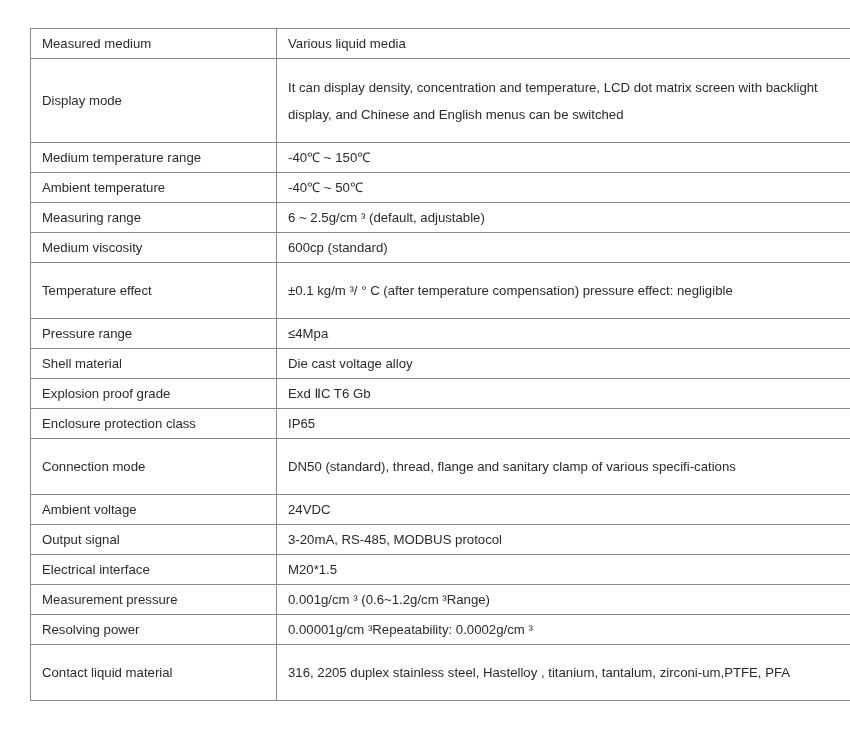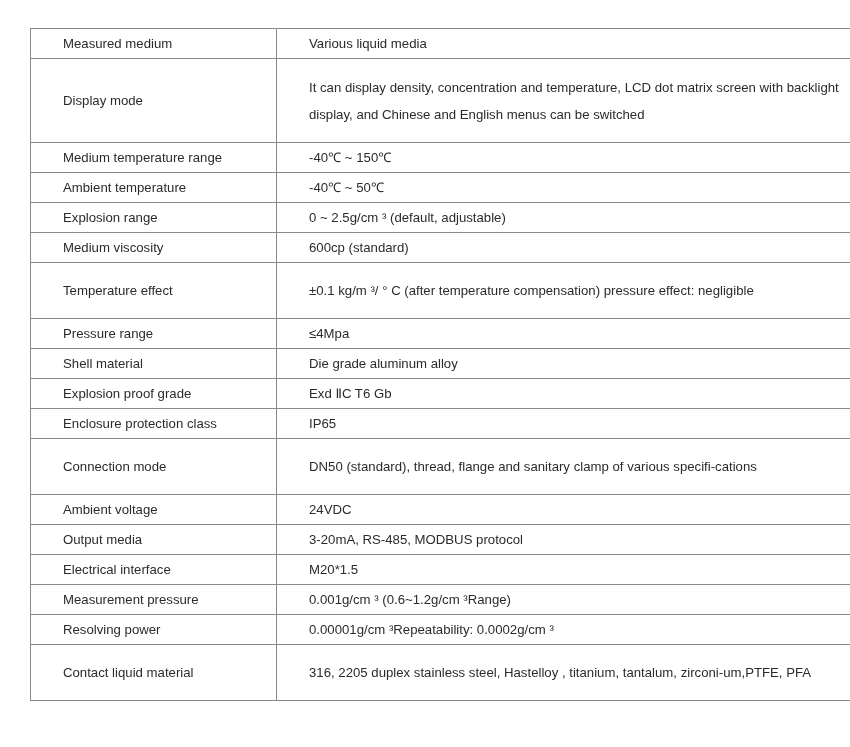--- a/index.html
+++ b/index.html
@@ -43,21 +43,20 @@
     padding-left: 11px;
     padding-right: 6px;
   }
   td.value-cell {
     width: 559px;
     padding-left: 11px;
     padding-right: 10px;
   }
   .cell-text {
     display: block;
-    margin-left: 21px;
   }
   
   tr.r1 td { height: 26px; }
   tr.r2 td { height: 53px; }
   tr.r3 td { height: 81px; }
 </style>
 </head>
 <body>
 
 <div class="page">
@@ -90,24 +89,24 @@
       <tr class="r1">
         <td class="label-cell">
             <span class="cell-text">Ambient temperature</span>
           </td>
         <td class="value-cell">
             <span class="cell-text">-40℃ ~ 50℃</span>
           </td>
       </tr>
       <tr class="r1">
         <td class="label-cell">
-            <span class="cell-text">Explosion range</span>
-          </td>
-        <td class="value-cell">
-            <span class="cell-text">0 ~ 2.5g/cm ³ (default, adjustable)</span>
+            <span class="cell-text">Measuring range</span>
+          </td>
+        <td class="value-cell">
+            <span class="cell-text">6 ~ 2.5g/cm ³ (default, adjustable)</span>
           </td>
       </tr>
       <tr class="r1">
         <td class="label-cell">
             <span class="cell-text">Medium viscosity</span>
           </td>
         <td class="value-cell">
             <span class="cell-text">600cp (standard)</span>
           </td>
       </tr>
@@ -125,21 +124,21 @@
           </td>
         <td class="value-cell">
             <span class="cell-text">≤4Mpa</span>
           </td>
       </tr>
       <tr class="r1">
         <td class="label-cell">
             <span class="cell-text">Shell material</span>
           </td>
         <td class="value-cell">
-            <span class="cell-text">Die grade aluminum alloy</span>
+            <span class="cell-text">Die cast voltage alloy</span>
           </td>
       </tr>
       <tr class="r1">
         <td class="label-cell">
             <span class="cell-text">Explosion proof grade</span>
           </td>
         <td class="value-cell">
             <span class="cell-text">Exd ⅡC T6 Gb</span>
           </td>
       </tr>
@@ -162,21 +161,21 @@
       <tr class="r1">
         <td class="label-cell">
             <span class="cell-text">Ambient voltage</span>
           </td>
         <td class="value-cell">
             <span class="cell-text">24VDC</span>
           </td>
       </tr>
       <tr class="r1">
         <td class="label-cell">
-            <span class="cell-text">Output media</span>
+            <span class="cell-text">Output signal</span>
           </td>
         <td class="value-cell">
             <span class="cell-text">3-20mA, RS-485, MODBUS protocol</span>
           </td>
       </tr>
       <tr class="r1">
         <td class="label-cell">
             <span class="cell-text">Electrical interface</span>
           </td>
         <td class="value-cell">

